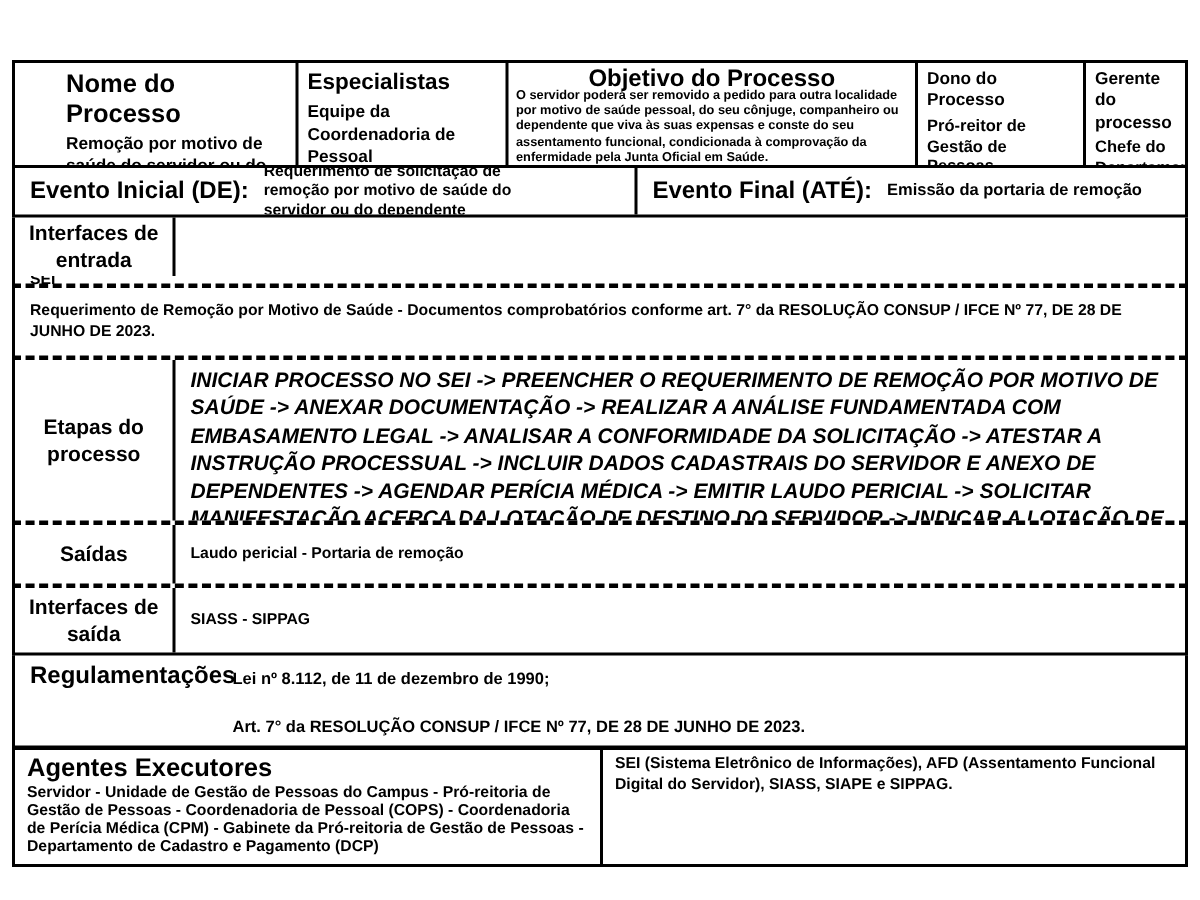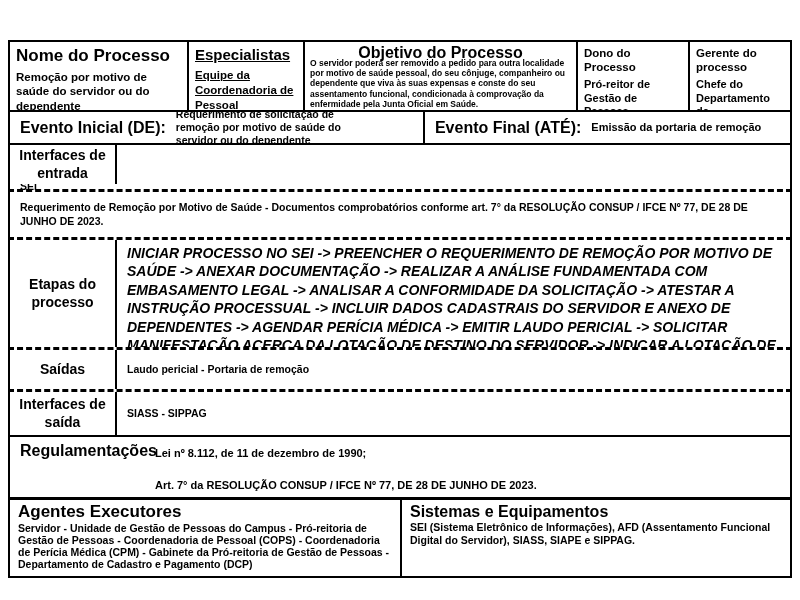--- a/index.html
+++ b/index.html
@@ -16,22 +16,22 @@
     width: 784px; height: 538px;
     display: flex;
     flex-direction: column;
   }
   .row { display: flex; width: 100%; }
 
   
   .header-row { height: 72px; border: 2px solid #000; }
   .hcell { border-right: 2px solid #000; padding: 4px 6px; overflow: hidden; position: relative; }
   .hcell:last-child { border-right: none; }
-  .c-nome { width: 179px; }
-  .c-esp  { width: 116px; text-decoration: underline; }
+  .c-nome { width: 161px; margin-left: 28px; }
+  .c-esp  { width: 140px; }
   .c-obj  { width: 273px; padding: 2px 5px; }
   .c-dono { width: 112px; }
   .c-ger  { flex: 1; }
   .t-lg { font-size: 17px; line-height: 1.15; }
   .t-md { font-size: 15px; line-height: 1.2; }
   .t-sm { font-size: 11.5px; line-height: 1.25; }
   .v-md { font-size: 11.5px; line-height: 1.3; margin-top: 4px; }
   .v-sm { font-size: 11px; line-height: 1.25; margin-top: 3px; }
   .obj-title { font-size: 16px; text-align: center; position: relative; z-index: 2; }
   .obj-body { font-size: 8.5px; line-height: 1.2; margin-top: -4px; position: relative; z-index: 1; }
@@ -147,18 +147,17 @@
       <div class="reg-line2">Art. 7° da RESOLUÇÃO CONSUP / IFCE Nº 77, DE 28 DE JUNHO DE 2023.</div>
     </div>
   </div>
 
   <div class="row bottom-row">
     <div class="b-cell b-agentes">
       <div class="b-title">Agentes Executores</div>
       <div class="b-body">Servidor - Unidade de Gestão de Pessoas do Campus - Pró-reitoria de Gestão de Pessoas - Coordenadoria de Pessoal (COPS) - Coordenadoria de Perícia Médica (CPM) -  Gabinete da Pró-reitoria de Gestão de Pessoas - Departamento de Cadastro e Pagamento (DCP)</div>
     </div>
     <div class="b-cell b-sistemas">
-      <div class="b-title">Sistemas e Equipamentos</div>
       <div class="b-body">SEI (Sistema Eletrônico de Informações), AFD (Assentamento Funcional Digital do Servidor), SIASS, SIAPE e SIPPAG.</div>
     </div>
   </div>
 
 </div>
 
 </body></html>

